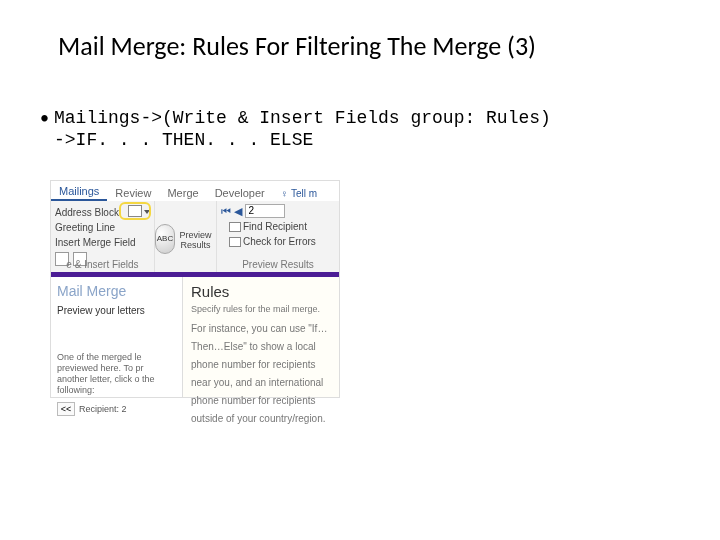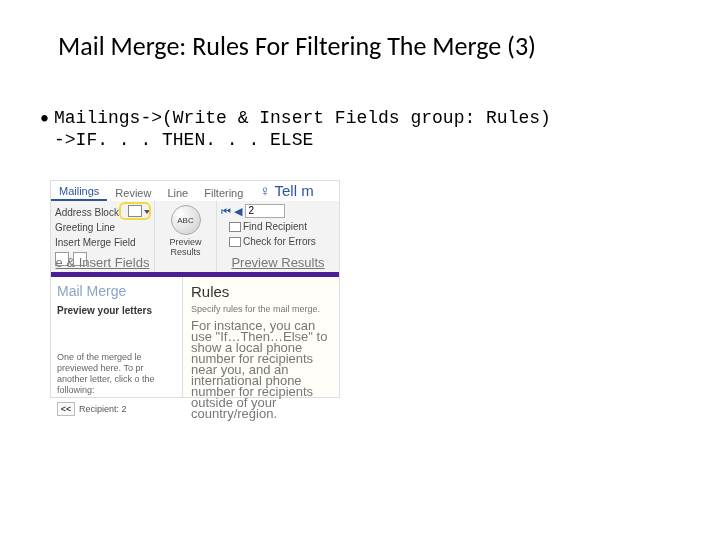--- a/index.html
+++ b/index.html
@@ -64,21 +64,21 @@
     padding: 2px 8px 2px 8px;
     color: #2b579a;
     font-size: 11px;
   }
   .tab.active {
     border-bottom: 2px solid #2b579a;
     color: #2b579a;
     font-weight: 400;
   }
   .tab.inactive { color: #666; }
-  .tab.tell { color: #2b579a; font-size: 15px; }
+  .tab.tell { color: #2b579a; font-size: 10px; }
 
   .ribbon {
     height: 76px;
     background: #f3f3f3;
     border-bottom: 5px solid #4c1d95;
     display: flex;
     position: relative;
   }
   .grp-write {
     width: 104px;
@@ -89,23 +89,22 @@
   .grp-write .line {
     font-size: 10px;
     color: #444;
     padding: 2px 0;
   }
   .grp-label {
     position: absolute;
     bottom: 2px;
     left: 0; right: 0;
     text-align: center;
-    font-size: 13px;
+    font-size: 10px;
     color: #777;
-    text-decoration: underline;
   }
   .rules-btn {
     position: absolute;
     top: 2px;
     right: 4px;
     width: 30px;
     height: 16px;
     display: flex;
     align-items: center;
     justify-content: center;
@@ -142,21 +141,21 @@
     width: 14px; height: 14px;
     background: #fff;
     border: 1px solid #999;
   }
 
   .grp-preview {
     width: 62px;
     border-right: 1px solid #e0e0e0;
     position: relative;
     display: flex;
-    flex-direction: column;
+    flex-direction: row;
     align-items: center;
     padding-top: 4px;
   }
   .preview-big {
     width: 30px; height: 30px;
     border-radius: 15px;
     background: radial-gradient(circle at 30% 30%, #fff, #ccc);
     border: 1px solid #aaa;
     display: flex;
     align-items: center;
@@ -220,21 +219,21 @@
     border-right: 1px solid #ddd;
     padding: 6px;
   }
   .mm-title {
     color: #8aa4c8;
     font-size: 14px;
     padding-bottom: 6px;
   }
   .mm-sub {
     font-size: 10px;
-    font-weight: 700;
+    font-weight: 400;
     color: #333;
     padding-bottom: 4px;
   }
   .mm-body {
     font-size: 9px;
     color: #666;
     line-height: 11px;
     margin-top: 32px;
   }
   .rec-nav {
@@ -262,45 +261,45 @@
     font-size: 15px;
     color: #333;
     padding-bottom: 4px;
   }
   .tip-sub {
     font-size: 9px;
     color: #777;
     padding-bottom: 6px;
   }
   .tip-body {
-    font-size: 13px;
+    font-size: 10px;
     color: #777;
-    line-height: 11px;
+    line-height: 18px;
   }
 </style>
 </head>
 <body>
 
 <div class="slide-title">Mail Merge: Rules For Filtering The Merge (3)</div>
 
 <div class="bullet-area">
   <div class="bullet-row">
     <div class="bullet-dot">•</div>
     <div class="bullet-text">Mailings-&gt;(Write &amp; Insert Fields group: Rules)</div>
   </div>
   <div class="bullet-cont">-&gt;IF. . . THEN. . . ELSE</div>
 </div>
 
 <div class="shot">
 
   <div class="tabbar">
     <div class="tab active">Mailings</div>
     <div class="tab inactive">Review</div>
-    <div class="tab inactive">Line</div>
-    <div class="tab inactive">Filtering</div>
+    <div class="tab inactive">Merge</div>
+    <div class="tab inactive">Developer</div>
     <div class="tab tell">♀ <span>Tell m</span></div>
   </div>
 
   <div class="ribbon">
     <div class="grp-write">
       <div class="rules-btn">
         <div class="rules-icon"></div>
         <div class="rules-highlight"></div>
       </div>
       <div class="line">Address Block</div>

